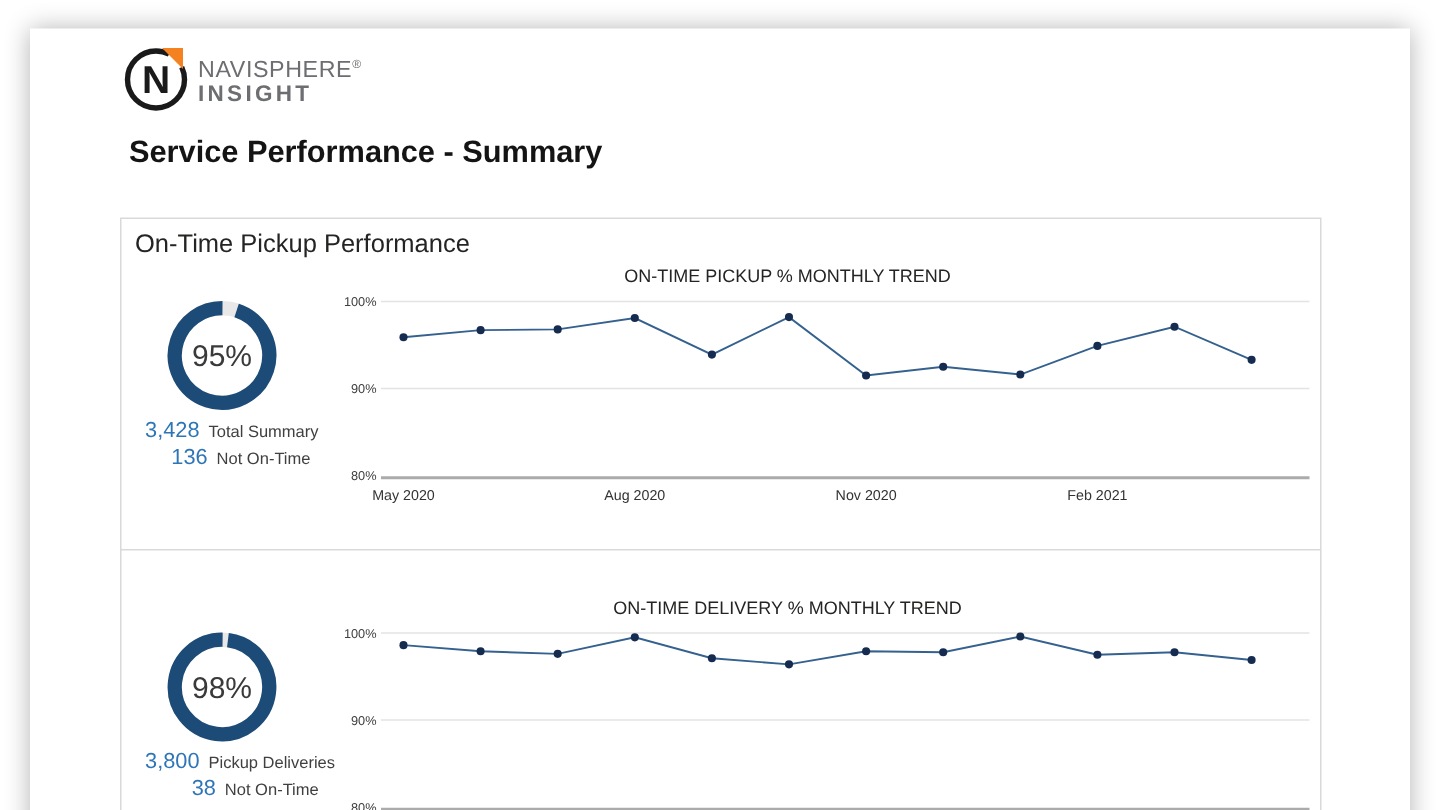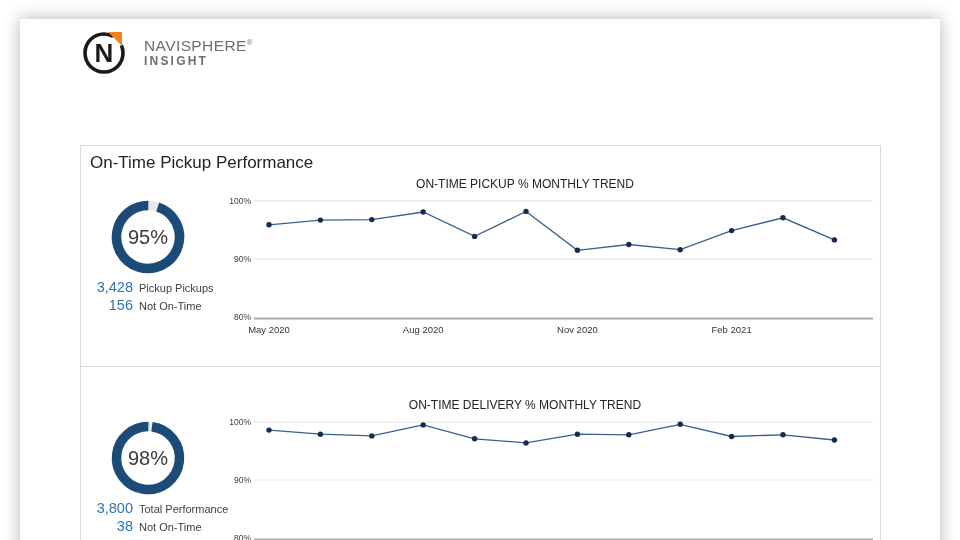--- a/index.html
+++ b/index.html
@@ -12,44 +12,44 @@
   .page {
     position: absolute;
     left: 20px; top: 19px;
     width: 920px; height: 640px;
     background: #ffffff;
     box-shadow: 0 0 16px rgba(0,0,0,0.30);
   }
   
   .brand { position: absolute; left: 62px; top: 11px; display: flex; align-items: flex-start; }
   .brand-mark { width: 44px; height: 44px; }
-  .brand-text { margin-left: 18px; margin-top: 5px; color: #6d6e71; }
+  .brand-text { margin-left: 6px; margin-top: 5px; color: #6d6e71; }
   .brand-name { font-size: 15.5px; letter-spacing: 0.4px; line-height: 16px; }
   .brand-name sup { font-size: 8px; }
-  .brand-sub { font-size: 12px; font-weight: bold; letter-spacing: 2.2px; line-height: 13px; margin-top: 1px; }
+  .brand-sub { font-size: 15px; font-weight: bold; letter-spacing: 2.2px; line-height: 13px; margin-top: 1px; }
   .page-title {
     position: absolute; left: 66px; top: 71px;
     font-size: 20.5px; font-weight: bold; color: #141414;
   }
   
   .card {
     position: absolute; left: 60px;
     width: 801px;
     background: #ffffff;
     border: 1px solid #d9d9d9;
   }
   .card-pickup { top: 126px; height: 261px; }
   .card-delivery { top: 347px; height: 240px; }
   .card-title {
     position: absolute; left: 9px; top: 7px;
     font-size: 17px; font-weight: 400; color: #252423;
   }
   .donut { position: absolute; left: 28px; top: 52px; width: 78px; height: 78px; }
   .stats { position: absolute; left: 4px; top: 133px; }
-  .stat-row { display: flex; align-items: baseline; line-height: 17px; }
+  .stat-row { display: flex; align-items: baseline; line-height: 17px; justify-content: center; }
   .stat-value { display: inline-block; width: 48px; text-align: right; font-size: 14.5px; color: #2E75B6; }
   .stat-label { margin-left: 6px; font-size: 11px; color: #404040; }
   .trend { position: absolute; left: 148px; top: 28px; width: 660px; height: 180px; }
   svg { font-family: "Liberation Sans", sans-serif; }
 </style>
 </head>
 <body>
 
 <div class="page">
 
@@ -58,35 +58,36 @@
       <circle cx="22" cy="23" r="19" fill="none" stroke="#1a1a1a" stroke-width="3.6" stroke-dasharray="98.5 12.2" transform="rotate(0 22 23)"></circle>
       <polygon points="26,2 40,2 40,16" fill="#F58220"></polygon>
       <text x="22" y="32" text-anchor="middle" font-size="26" font-weight="bold" fill="#1a1a1a">N</text>
     </svg>
     <div class="brand-text">
       <div class="brand-name"><span>NAVISPHERE</span><sup>®</sup></div>
       <div class="brand-sub">INSIGHT</div>
     </div>
   </div>
 
+  <h1 class="page-title">Service Performance - Summary</h1>
 
   <section class="card card-pickup">
     <h2 class="card-title">On-Time Pickup Performance</h2>
     <svg class="donut" viewBox="0 0 78 78">
         <circle cx="39" cy="39" r="31.5" fill="none" stroke="#E8E8E8" stroke-width="9.5"></circle>
         <circle cx="39" cy="39" r="31.5" fill="none" stroke="#1D4B78" stroke-width="9.5" stroke-dasharray="188.0 197.9" transform="rotate(-72 39 39)"></circle>
         <text x="39" y="46" text-anchor="middle" font-size="20" fill="#3a3a3a">95%</text>
       </svg>
     <div class="stats">
       <div class="stat-row">
         <span class="stat-value">3,428</span>
-        <span class="stat-label">Pickup Pickups</span>
+        <span class="stat-label">Total Summary</span>
       </div>
       <div class="stat-row">
-        <span class="stat-value">156</span>
+        <span class="stat-value">136</span>
         <span class="stat-label">Not On-Time</span>
       </div>
     </div>
     <svg class="trend" viewBox="0 0 660 180">
         <text x="296" y="14" text-anchor="middle" font-size="12" fill="#252423">ON-TIME PICKUP % MONTHLY TREND</text>
         <line x1="25" y1="27" x2="644" y2="27" stroke="#E3E3E3" stroke-width="1"></line>
         <text x="22" y="30" text-anchor="end" font-size="8.5" fill="#404040">100%</text>
         <line x1="25" y1="85" x2="644" y2="85" stroke="#E3E3E3" stroke-width="1"></line>
         <text x="22" y="88" text-anchor="end" font-size="8.5" fill="#404040">90%</text>
         <line x1="25" y1="144.5" x2="644" y2="144.5" stroke="#ABABAB" stroke-width="2"></line>
@@ -113,21 +114,21 @@
 
   <section class="card card-delivery">
     <svg class="donut" viewBox="0 0 78 78">
         <circle cx="39" cy="39" r="31.5" fill="none" stroke="#E8E8E8" stroke-width="9.5"></circle>
         <circle cx="39" cy="39" r="31.5" fill="none" stroke="#1D4B78" stroke-width="9.5" stroke-dasharray="194.0 197.9" transform="rotate(-82.8 39 39)"></circle>
         <text x="39" y="46" text-anchor="middle" font-size="20" fill="#3a3a3a">98%</text>
       </svg>
     <div class="stats">
       <div class="stat-row">
         <span class="stat-value">3,800</span>
-        <span class="stat-label">Total Performance</span>
+        <span class="stat-label">Pickup Deliveries</span>
       </div>
       <div class="stat-row">
         <span class="stat-value">38</span>
         <span class="stat-label">Not On-Time</span>
       </div>
     </div>
     <svg class="trend" viewBox="0 0 660 180">
         <text x="296" y="14" text-anchor="middle" font-size="12" fill="#252423">ON-TIME DELIVERY % MONTHLY TREND</text>
         <line x1="25" y1="27" x2="644" y2="27" stroke="#E3E3E3" stroke-width="1"></line>
         <text x="22" y="30" text-anchor="end" font-size="8.5" fill="#404040">100%</text>

